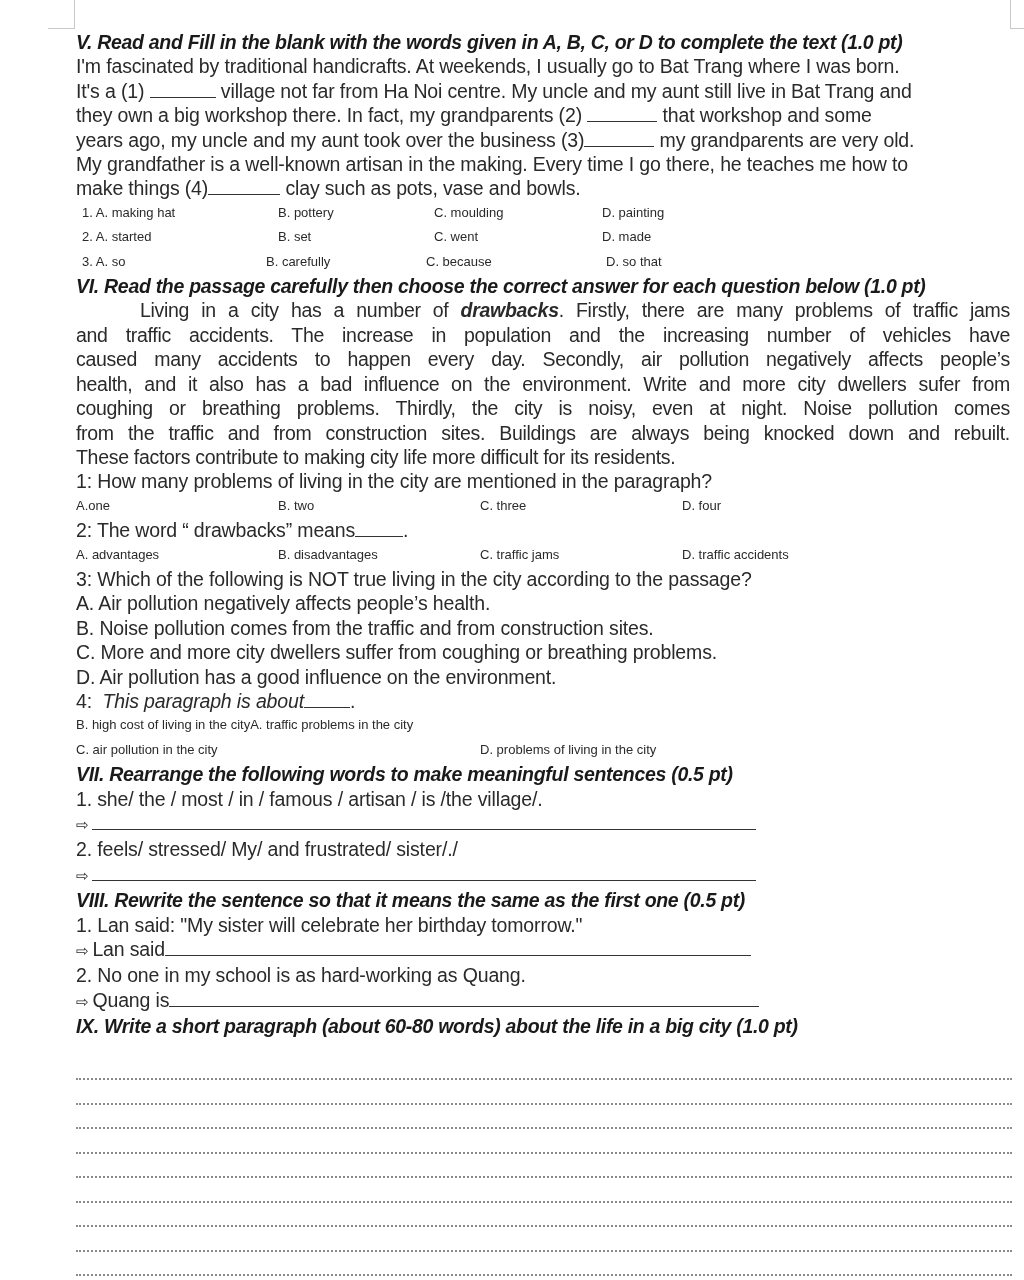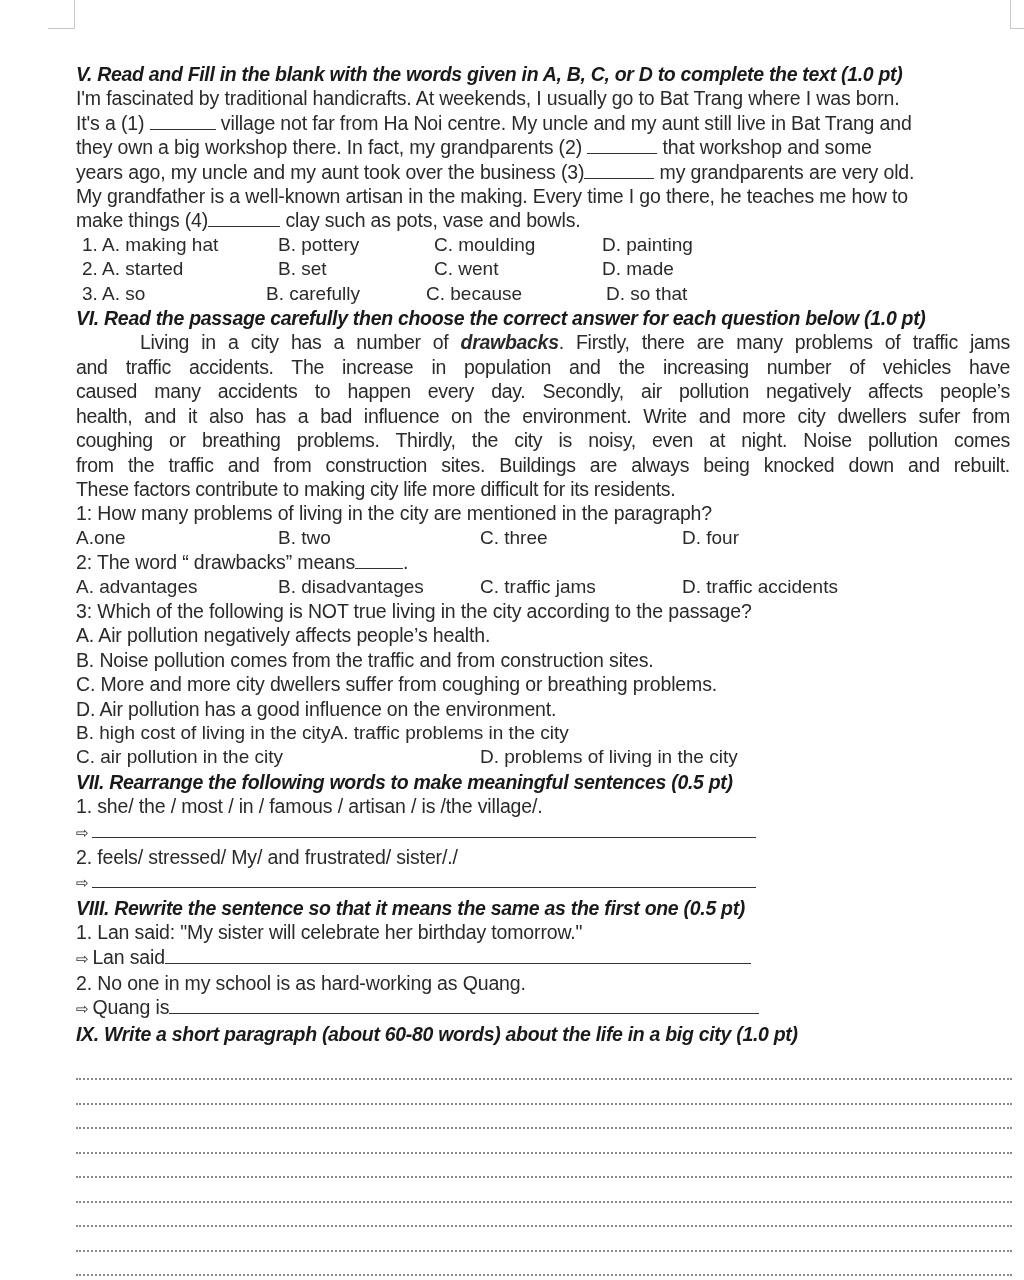--- a/index.html
+++ b/index.html
@@ -2,26 +2,26 @@
 <html><head>
 <meta charset="utf-8">
 <style>
   html, body { margin: 0; padding: 0; background: #ffffff; }
   body { width: 1024px; height: 1280px; position: relative; overflow: hidden;
          font-family: "Liberation Sans", sans-serif; color: #2a2a2a; }
   .corner-tl { position: absolute; left: 48px; top: 0; width: 26px; height: 28px;
                border-right: 1.5px solid #c8c8c8; border-bottom: 1.5px solid #c8c8c8; }
   .corner-tr { position: absolute; left: 1010px; top: 0; width: 20px; height: 28px;
                border-left: 1.5px solid #c8c8c8; border-bottom: 1.5px solid #c8c8c8; }
-  .page { position: absolute; left: 76px; top: 30px; width: 936px; margin-top: 32px; }
+  .page { position: absolute; left: 76px; top: 30px; width: 936px; }
   .line { font-size: 19.5px; line-height: 24.4px; white-space: nowrap; letter-spacing: -0.15px; }
   .heading { font-style: italic; font-weight: bold; font-size: 19.5px; line-height: 24.4px;
              white-space: nowrap; letter-spacing: -0.3px; color: #1a1a1a; }
   .blank { display: inline-block; border-bottom: 1.3px solid #333; height: 16px; vertical-align: baseline; }
-  .opts { display: flex; font-size: 19px; line-height: 24.4px; white-space: nowrap; }
+  .opts { display: flex; font-size: 13px; line-height: 24.4px; white-space: nowrap; }
   .opts span { display: inline-block; }
   .justify { font-size: 19.5px; line-height: 24.4px; text-align: justify; text-align-last: left; width: 934px; letter-spacing: -0.3px; }
   .justify .row { display: block; text-align: justify; text-align-last: justify; }
   .justify .row.last { text-align-last: left; }
   .indent { padding-left: 64px; }
   .arrow { font-size: 15px; margin-right: 4px; }
   .ans-line { display: inline-block; border-bottom: 1.3px solid #333; height: 18px; vertical-align: baseline; }
   .dots { position: absolute; left: 76px; width: 936px; height: 0; border-top: 2px dotted #8a8a8a; }
 </style>
 </head>
@@ -85,20 +85,21 @@
     <span style="width:202px">A. advantages</span>
     <span style="width:202px">B. disadvantages</span>
     <span style="width:202px">C. traffic jams</span>
     <span>D. traffic accidents</span>
   </div>
   <div class="line">3: Which of the following is NOT true living in the city according to the passage?</div>
   <div class="line">A. Air pollution negatively affects people’s health.</div>
   <div class="line">B. Noise pollution comes from the traffic and from construction sites.</div>
   <div class="line">C. More and more city dwellers suffer from coughing or breathing problems.</div>
   <div class="line">D. Air pollution  has a good influence on the environment.</div>
+  <div class="line"><span style="white-space:pre">4:  </span><i>This paragraph is about</i><span class="blank" style="width:46px"></span><span>.</span></div>
   <div class="opts">
     <span>B. high cost of living in the city</span>
     <span style="width:404px">A. traffic problems in the city</span>
   </div>
   <div class="opts">
     <span style="width:404px">C. air pollution in the city</span>
     <span>D. problems of living in the city</span>
   </div>
 
   <div class="heading">VII. Rearrange the following words to make meaningful sentences (0.5 pt)</div>

